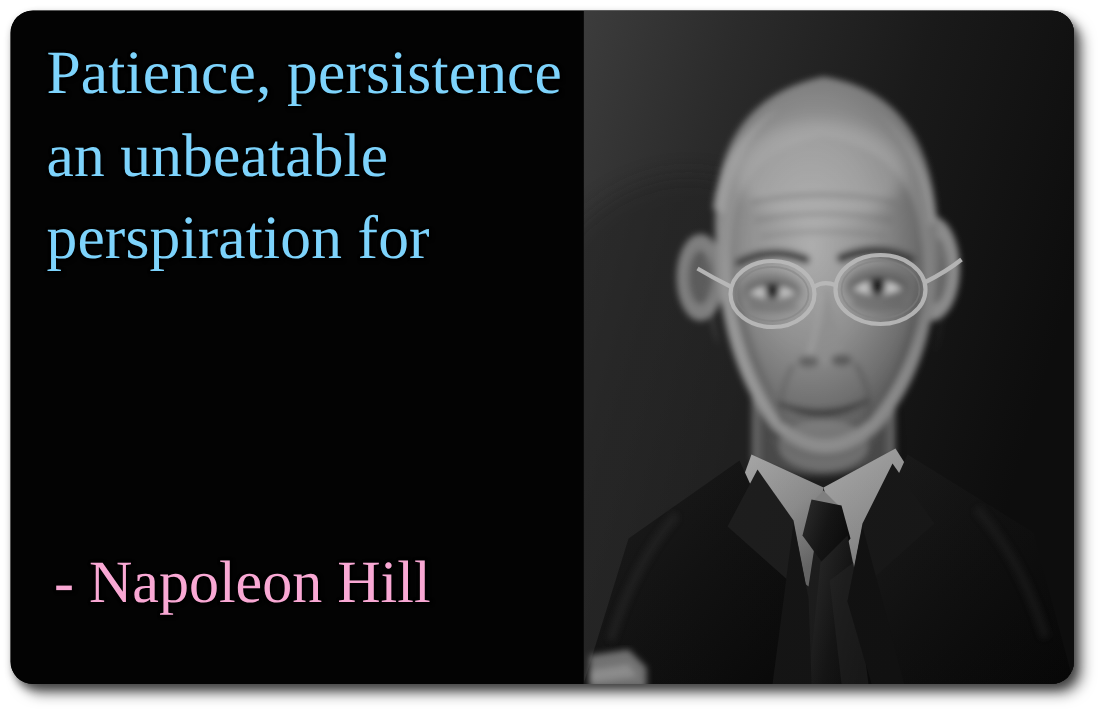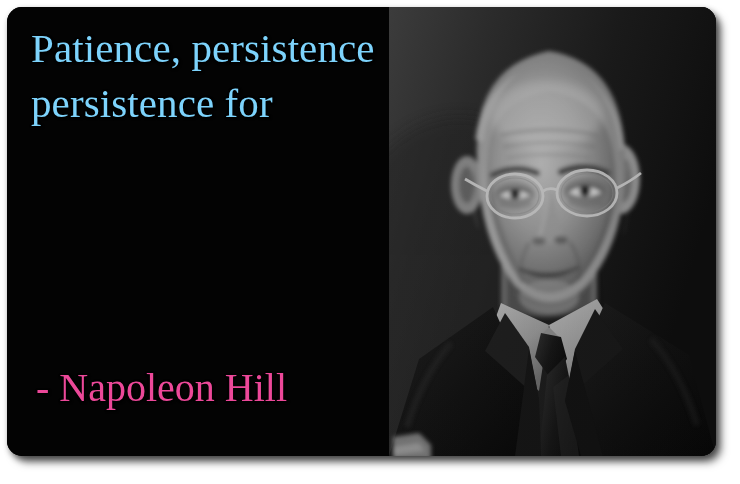--- a/index.html
+++ b/index.html
@@ -66,21 +66,21 @@
     line-height: 55px;
     letter-spacing: 0.1px;
     text-shadow: 0 0 2px rgba(0,0,0,0.9), 1px 1px 3px rgba(0,0,0,0.85);
   }
   #quote-body .qline { display: block; white-space: nowrap; }
 
   #quote-attribution {
     position: absolute;
     left: 29px;
     top: 358px;
-    color: #ec4899;
+    color: #f9a8d4;
     font-size: 40px;
     line-height: 46px;
     white-space: nowrap;
     text-shadow: 0 0 2px rgba(0,0,0,0.9), 1px 1px 3px rgba(0,0,0,0.85);
   }
 </style>
 </head>
 <body>
 
 <div id="quote-card">
@@ -244,19 +244,20 @@
       <rect x="0" y="0" width="327" height="449" fill="url(#bgGrad)" opacity="0.12"></rect>
       <rect x="0" y="0" width="327" height="449" fill="none"></rect>
     </svg>
   </div>
 
   <div id="quote-text-panel">
     <div id="text-backdrop"></div>
 
     <div id="quote-body">
       <span class="qline">Patience, persistence</span>
-      <span class="qline">persistence for</span>
+      <span class="qline">an unbeatable</span>
+      <span class="qline">perspiration for</span>
     </div>
 
     <div id="quote-attribution">- Napoleon Hill</div>
   </div>
 
 </div>
 
 </body></html>

